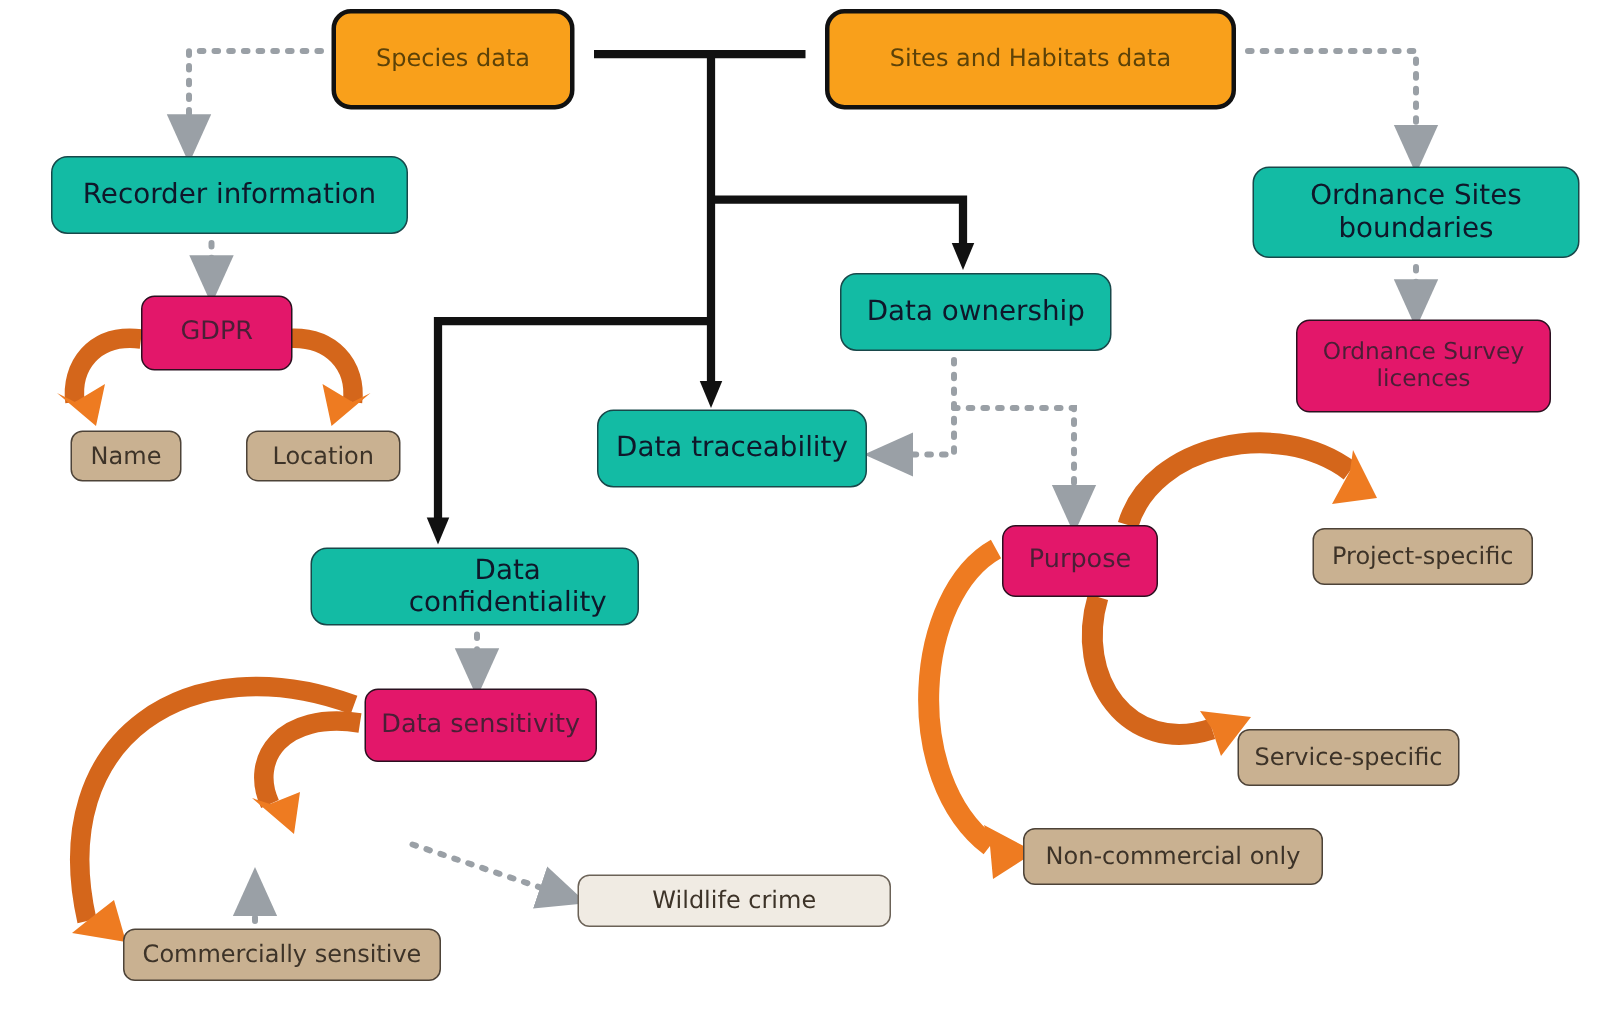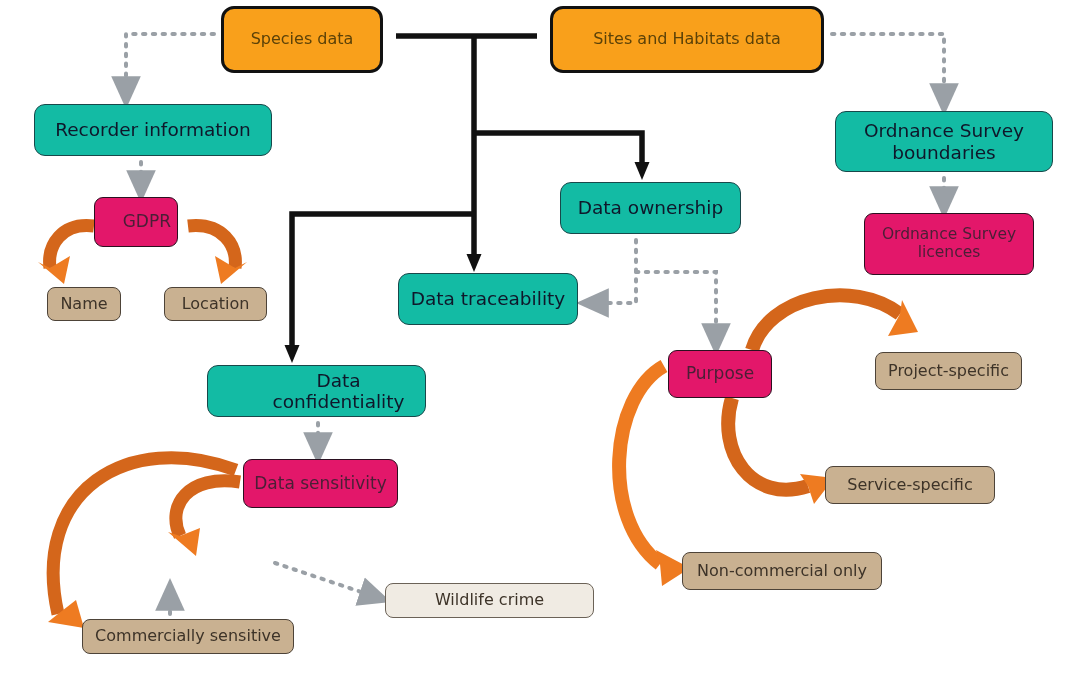--- a/index.html
+++ b/index.html
@@ -164,28 +164,28 @@
 
   <div class="node type-source" style="left:550px;top:6px;width:274px;height:67px;">
     <span class="node-label">Sites and Habitats data</span>
   </div>
 
   <div class="node type-teal" style="left:34px;top:104px;width:238px;height:52px;">
     <span class="node-label">Recorder information</span>
   </div>
 
   <div class="node type-teal" style="left:835px;top:111px;width:218px;height:61px;">
-    <span class="node-label">Ordnance Survey boundaries</span>
+    <span class="node-label">Ordnance Sites boundaries</span>
   </div>
 
   <div class="node type-teal" style="left:560px;top:182px;width:181px;height:52px;">
     <span class="node-label">Data ownership</span>
   </div>
 
-  <div class="node type-magenta" style="left:94px;top:197px;width:84px;height:50px;text-align:right;">
+  <div class="node type-magenta" style="left:94px;top:197px;width:101px;height:50px;">
     <span class="node-label">GDPR</span>
   </div>
 
   <div class="node type-magenta" style="left:864px;top:213px;width:170px;height:62px;font-size:15.5px;">
     <span class="node-label">Ordnance Survey licences</span>
   </div>
 
   <div class="node type-teal" style="left:398px;top:273px;width:180px;height:52px;">
     <span class="node-label">Data traceability</span>
   </div>
@@ -203,21 +203,21 @@
   </div>
 
   <div class="node type-tan" style="left:875px;top:352px;width:147px;height:38px;">
     <span class="node-label">Project-specific</span>
   </div>
 
   <div class="node type-teal" style="left:207px;top:365px;width:219px;height:52px;padding-left:44px;">
     <span class="node-label">Data confidentiality</span>
   </div>
 
-  <div class="node type-tan" style="left:825px;top:466px;width:170px;height:38px;">
+  <div class="node type-tan" style="left:825px;top:486px;width:148px;height:38px;">
     <span class="node-label">Service-specific</span>
   </div>
 
   <div class="node type-magenta" style="left:243px;top:459px;width:155px;height:49px;">
     <span class="node-label">Data sensitivity</span>
   </div>
 
 
   <div class="node type-tan" style="left:682px;top:552px;width:200px;height:38px;">
     <span class="node-label">Non-commercial only</span>

